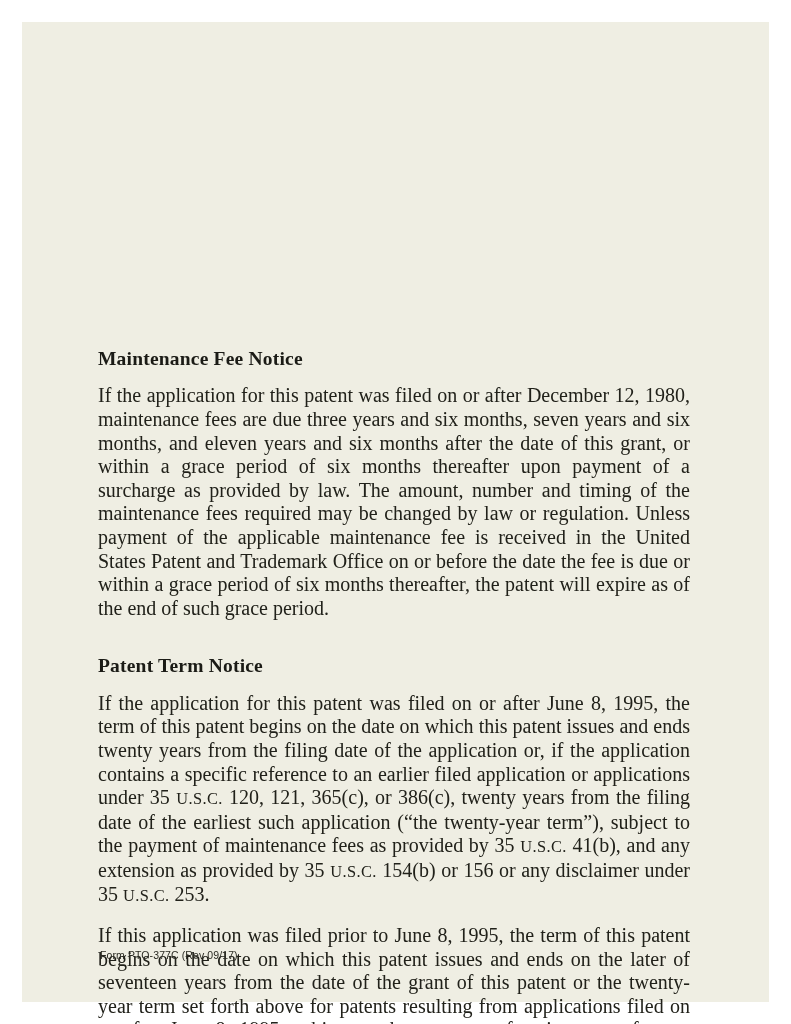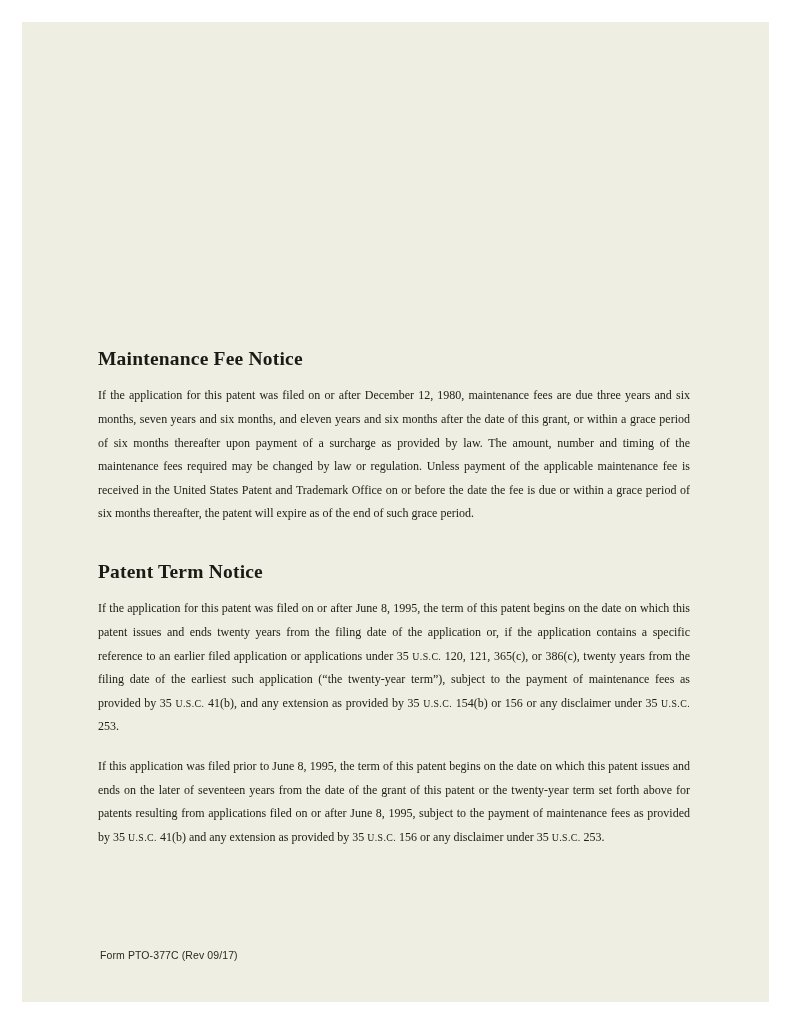--- a/index.html
+++ b/index.html
@@ -35,21 +35,21 @@
     letter-spacing: 0.2px;
     color: #1b1b16;
     margin: 0 0 14px 0;
     line-height: 1.2;
   }
   .section + .section {
     margin-top: 34px;
   }
   p.body-text {
     font-family: "Liberation Serif", serif;
-    font-size: 12px;
+    font-size: 20px;
     line-height: 23.6px;
     color: #21211a;
     margin: 0 0 16px 0;
     text-align: justify;
     text-justify: inter-word;
     hyphens: manual;
   }
   p.body-text:last-child {
     margin-bottom: 0;
   }

